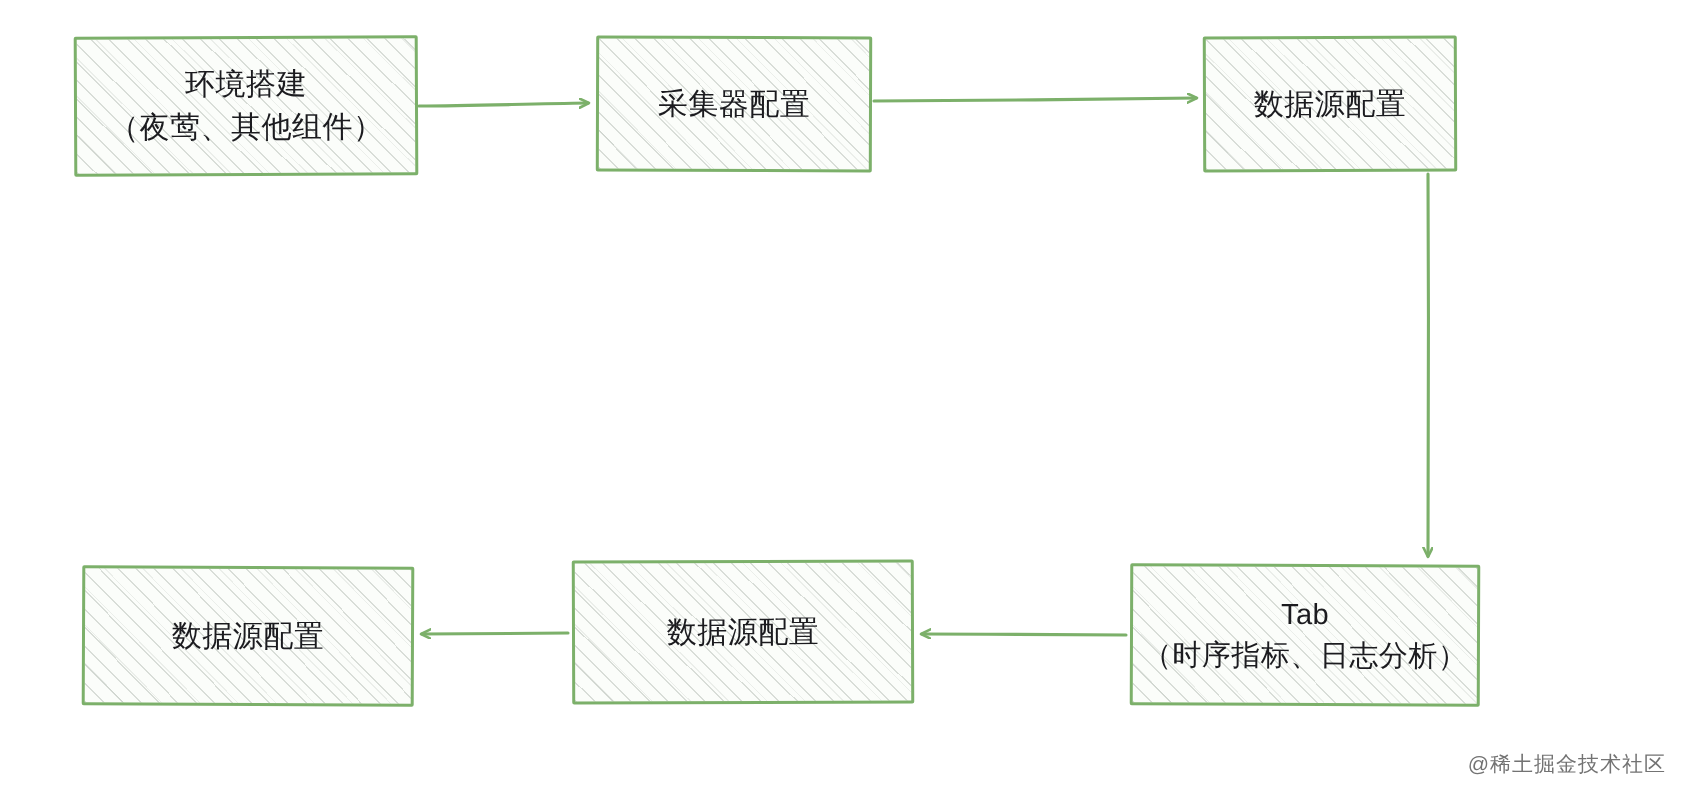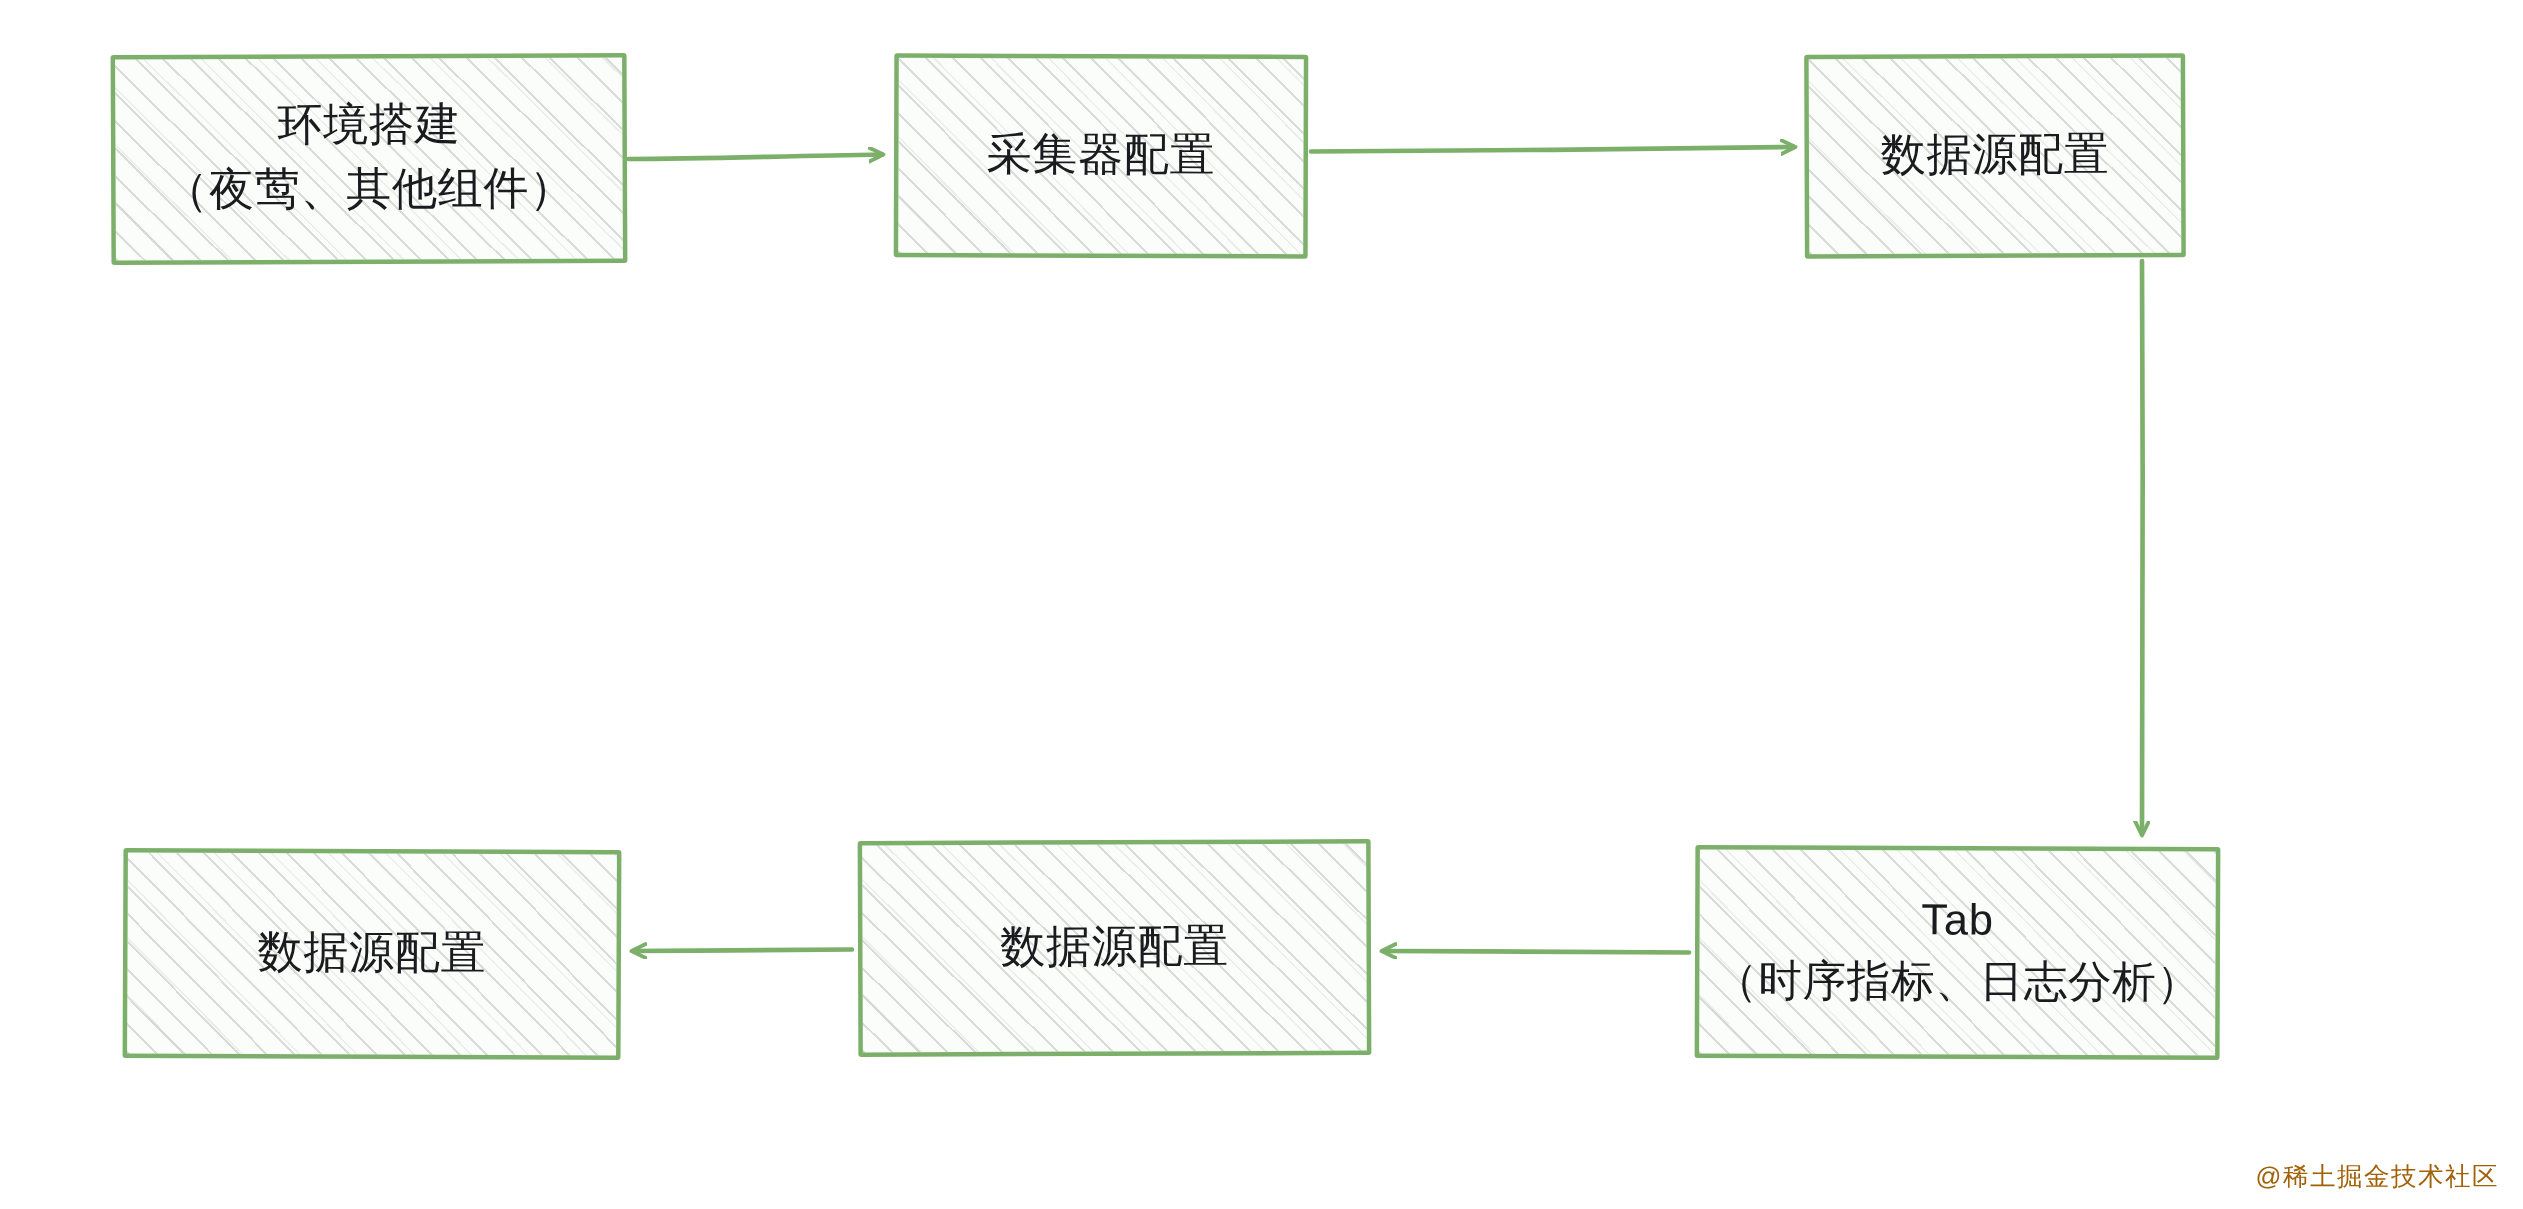--- a/index.html
+++ b/index.html
@@ -66,23 +66,23 @@
   #node-ds       { left: 1203px; top: 36px;  width: 254px; height: 136px; transform: rotate(-0.2deg); }
   #node-tab      { left: 1130px; top: 564px; width: 350px; height: 142px; transform: rotate(0.22deg); }
   #node-dash     { left: 572px;  top: 560px; width: 342px; height: 144px; transform: rotate(-0.2deg); }
   #node-alert    { left: 82px;   top: 566px; width: 332px; height: 140px; transform: rotate(0.25deg); }
 
   #node-tab .label { font-size: 29px; }
 
   .watermark {
     position: absolute;
     right: 16px;
-    bottom: 10px;
-    font-size: 17px;
-    color: #a16207;
+    bottom: 28px;
+    font-size: 21px;
+    color: #737373;
     letter-spacing: 1px;
     user-select: none;
   }
 </style>
 </head>
 <body>
 
 <div id="stage">
 
   <svg id="wires" viewBox="0 0 1682 806" width="1682" height="806" xmlns="http://www.w3.org/2000/svg">

